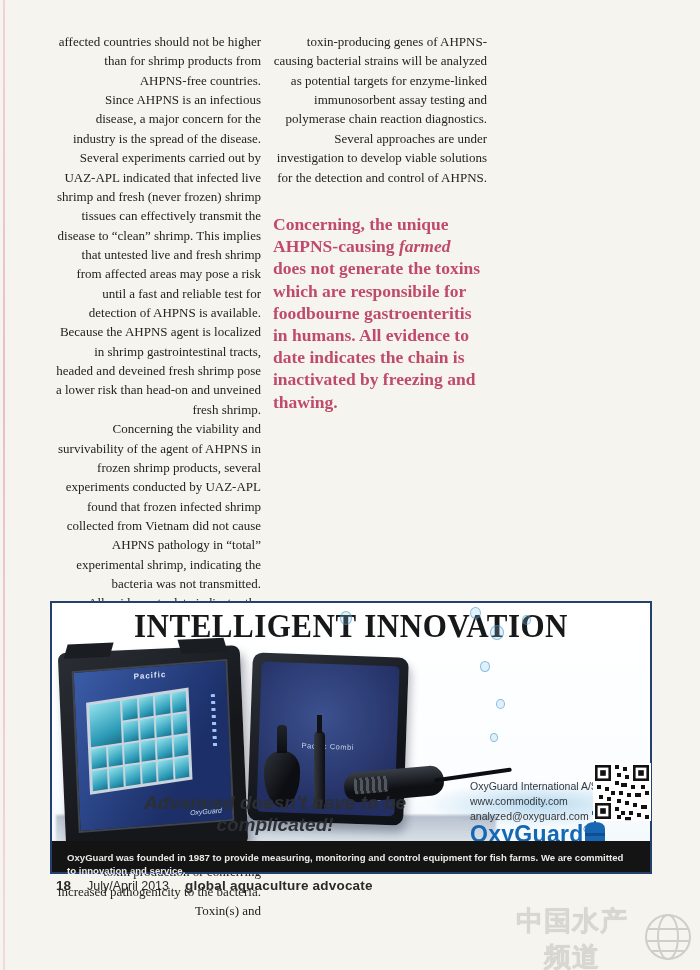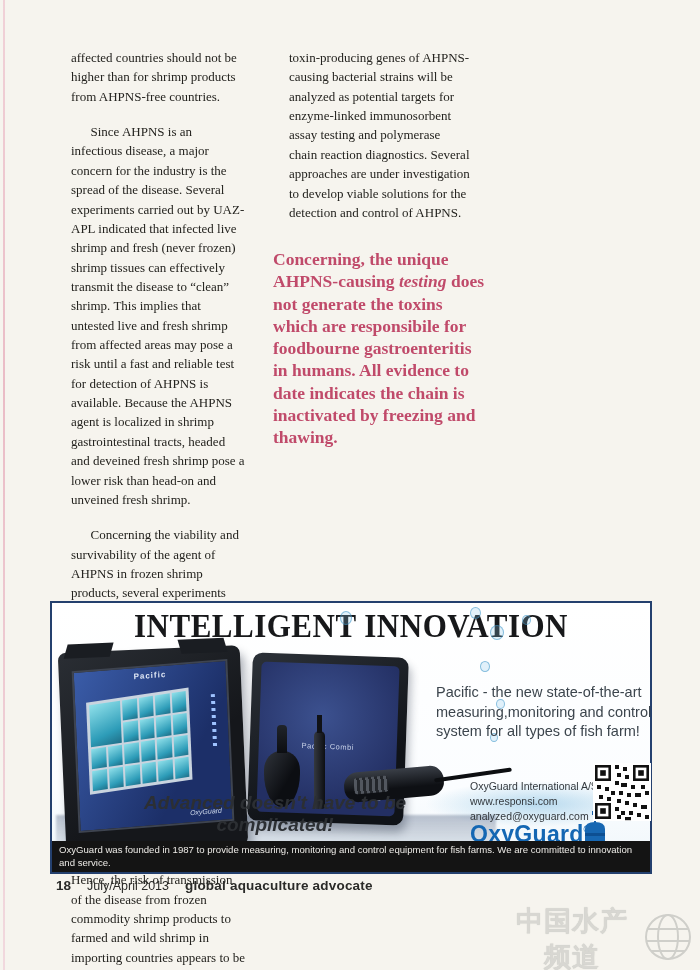--- a/index.html
+++ b/index.html
@@ -17,21 +17,21 @@
     opacity:.8;
   }
   
   .columns{
     position:absolute;left:55px;top:32px;width:432px;
     display:flex;gap:12px;
   }
   .col{font-size:13px;line-height:1.49;}
   .col-left{width:206px;}
   .col-right{width:214px;}
-  .col p{margin:16px;text-align:left;}
+  .col p{margin:0;text-align:right;}
   .col p.indent{text-indent:1.5em;}
   .section-heading{
     font-size:16.5px;font-weight:bold;color:#bf4566;
     margin:10px 0 2px 0;
   }
   .pullquote{
     margin-top:26px;
     font-size:17.5px;line-height:1.27;font-weight:bold;
     color:#c04a6a;
   }
@@ -155,21 +155,21 @@
   .ad-slogan{
     position:absolute;left:48px;bottom:36px;width:350px;text-align:center;
     font-size:19px;font-weight:bold;font-style:italic;color:#2c2f33;
   }
   .ad-bar{
     position:absolute;left:0;bottom:0;width:100%;height:31px;
     background:#141414;color:#eceae6;
     font-size:9.6px;line-height:1.4;
     padding:2px 7px;box-sizing:border-box;
   }
-  .ad-bar p{margin:0;}
+  .ad-bar p{margin:8px;font-weight:bold;}
   
   .footer{
     position:absolute;left:56px;top:878px;
     font-family:"Liberation Sans", sans-serif;font-size:12.5px;color:#2a2a28;
     display:flex;align-items:baseline;gap:16px;
   }
   .footer .pageno{font-weight:bold;font-size:13.5px;}
   .footer .mag{font-weight:bold;font-size:13.5px;letter-spacing:.2px;}
   
   .watermark{
@@ -194,21 +194,21 @@
     <div class="col col-left">
       <p>affected countries should not be higher than for shrimp products from AHPNS-free countries.</p>
       <p class="indent">Since AHPNS is an infectious disease, a major concern for the industry is the spread of the disease. Several experiments carried out by UAZ-APL indicated that infected live shrimp and fresh (never frozen) shrimp tissues can effectively transmit the disease to “clean” shrimp. This implies that untested live and fresh shrimp from affected areas may pose a risk until a fast and reliable test for detection of AHPNS is available. Because the AHPNS agent is localized in shrimp gastrointestinal tracts, headed and deveined fresh shrimp pose a lower risk than head-on and unveined fresh shrimp.</p>
       <p class="indent">Concerning the viability and survivability of the agent of AHPNS in frozen shrimp products, several experiments conducted by UAZ-APL found that frozen infected shrimp collected from Vietnam did not cause AHPNS pathology in “total” experimental shrimp, indicating the bacteria was not transmitted.</p>
       <p class="indent">All evidence to date indicates the agent is inactivated by freezing and thawing. This implies that frozen shrimp products are unlikely to carry the transmissible agent of AHPNS. Hence, the risk of transmission of the disease from frozen commodity shrimp products to farmed and wild shrimp in importing countries appears to be minimal.</p>
       <h3 class="section-heading">Future Research</h3>
       <p class="indent">Future studies will further elucidate the involvement of a phage in either toxin production or conferring increased pathogenicity to the bacteria. Toxin(s) and</p>
     </div>
     <div class="col col-right">
       <p>toxin-producing genes of AHPNS-causing bacterial strains will be analyzed as potential targets for enzyme-linked immunosorbent assay testing and polymerase chain reaction diagnostics. Several approaches are under investigation to develop viable solutions for the detection and control of AHPNS.</p>
-      <div class="pullquote"><span>Concerning, the unique AHPNS-causing </span><span class="it">testing</span><span> does not generate the toxins which are responsi­bile for foodbourne gastroenteritis in humans. All evidence to date indicates the chain is inactivated by freezing and thawing.</span></div>
+      <div class="pullquote"><span>Concerning, the unique AHPNS-causing </span><span class="it">farmed</span><span> does not generate the toxins which are responsi­bile for foodbourne gastroenteritis in humans. All evidence to date indicates the chain is inactivated by freezing and thawing.</span></div>
     </div>
   </div>
 
   <div class="ad">
     <div class="ad-headline">INTELLIGENT INNOVATION</div>
 
     <span class="bubble" style="left:288px;top:8px;width:10px;height:12px;"></span>
     <span class="bubble" style="left:418px;top:4px;width:9px;height:10px;"></span>
     <span class="bubble" style="left:438px;top:22px;width:12px;height:13px;"></span>
     <span class="bubble" style="left:470px;top:12px;width:7px;height:8px;"></span>
@@ -256,25 +256,24 @@
         <div class="panel-label">Pacific Combi</div>
         <div class="panel-brand">OxyGuard</div>
       </div>
     </div>
 
     <div class="probe-bell"></div>
     <div class="probe-pen"></div>
     <div class="probe-cyl"></div>
     <div class="probe-cable"></div>
 
-    <div class="ad-tagline">Pacific - the new state-of-the-art measuring,monitoring and control system for all types of fish farm!</div>
 
     <div class="ad-contact">
       <div>OxyGuard International A/S</div>
-      <div>www.responsi.com</div>
+      <div>www.commodity.com</div>
       <div>analyzed@oxyguard.com</div>
     </div>
 
     <div class="ad-logo"><span>OxyGuard</span><sup>®</sup></div>
 
     <div class="buoy">
       <svg width="30" height="46" viewBox="0 0 30 46">
         <line x1="15" y1="0" x2="15" y2="14" stroke="#1a5ea6" stroke-width="2"></line>
         <rect x="12" y="2" width="6" height="4" fill="#1a5ea6"></rect>
         <path d="M5 20 Q5 13 15 13 Q25 13 25 20 L25 36 Q25 44 15 44 Q5 44 5 36 Z" fill="#1767b2"></path>

